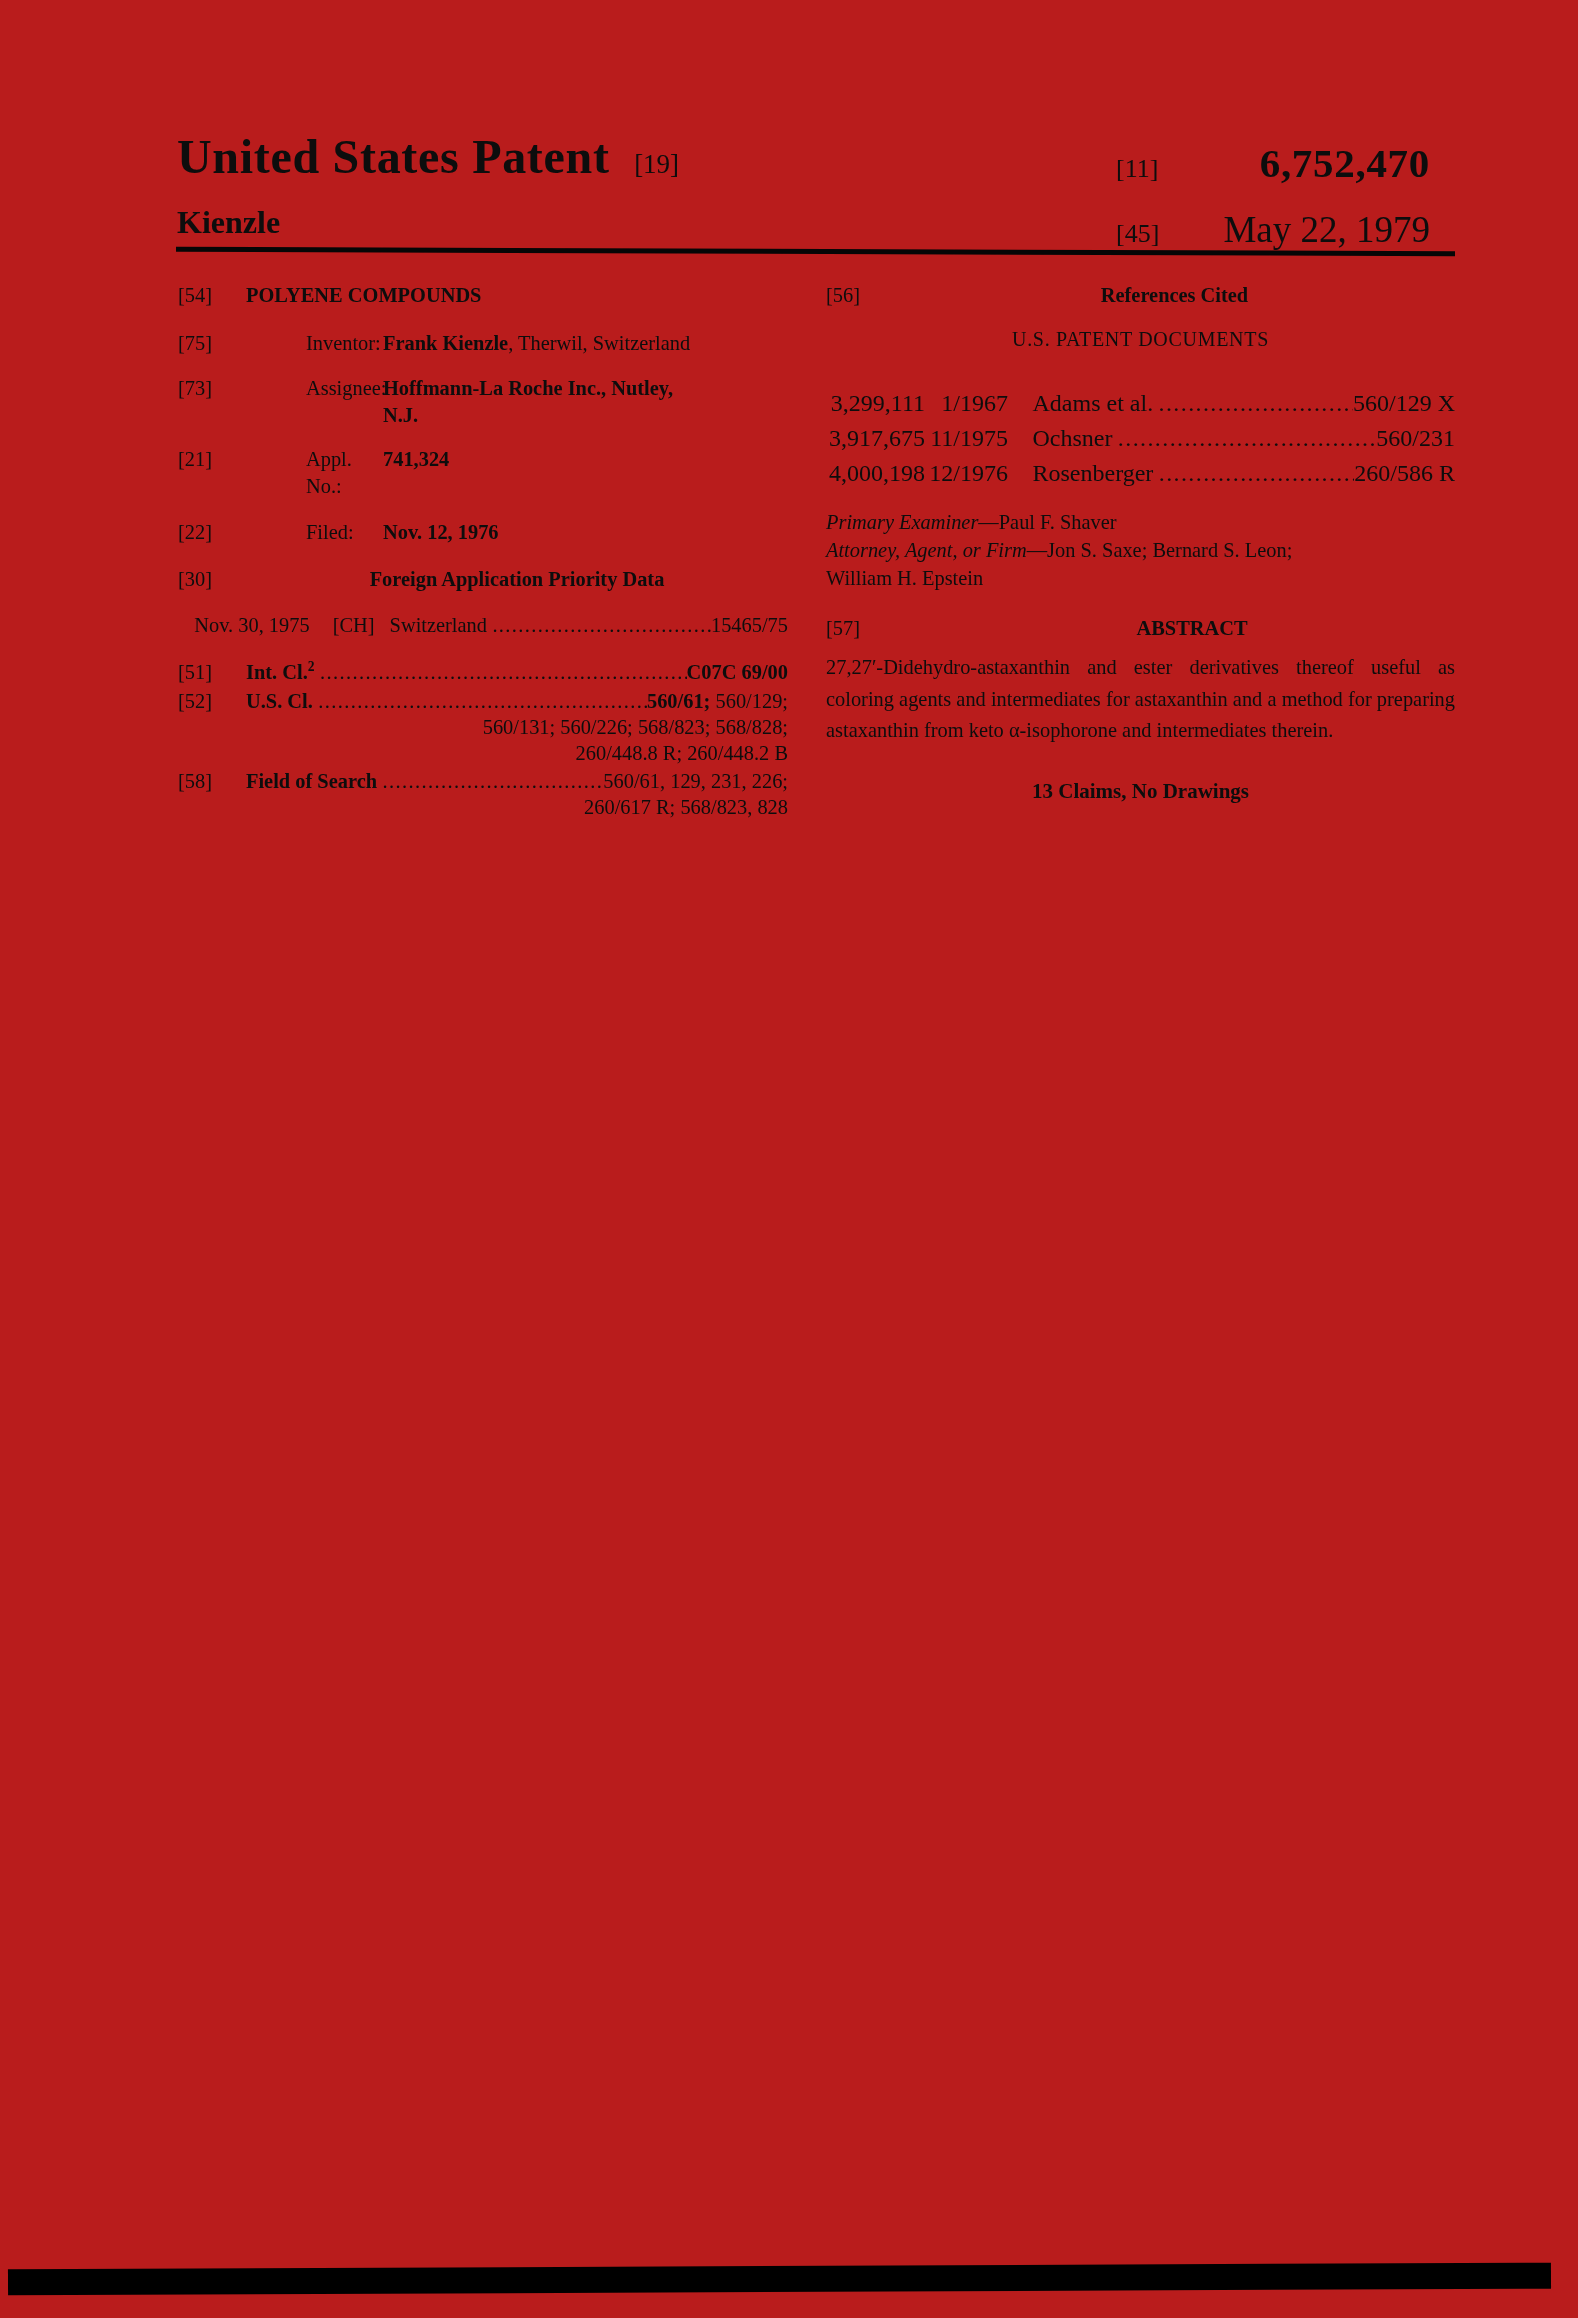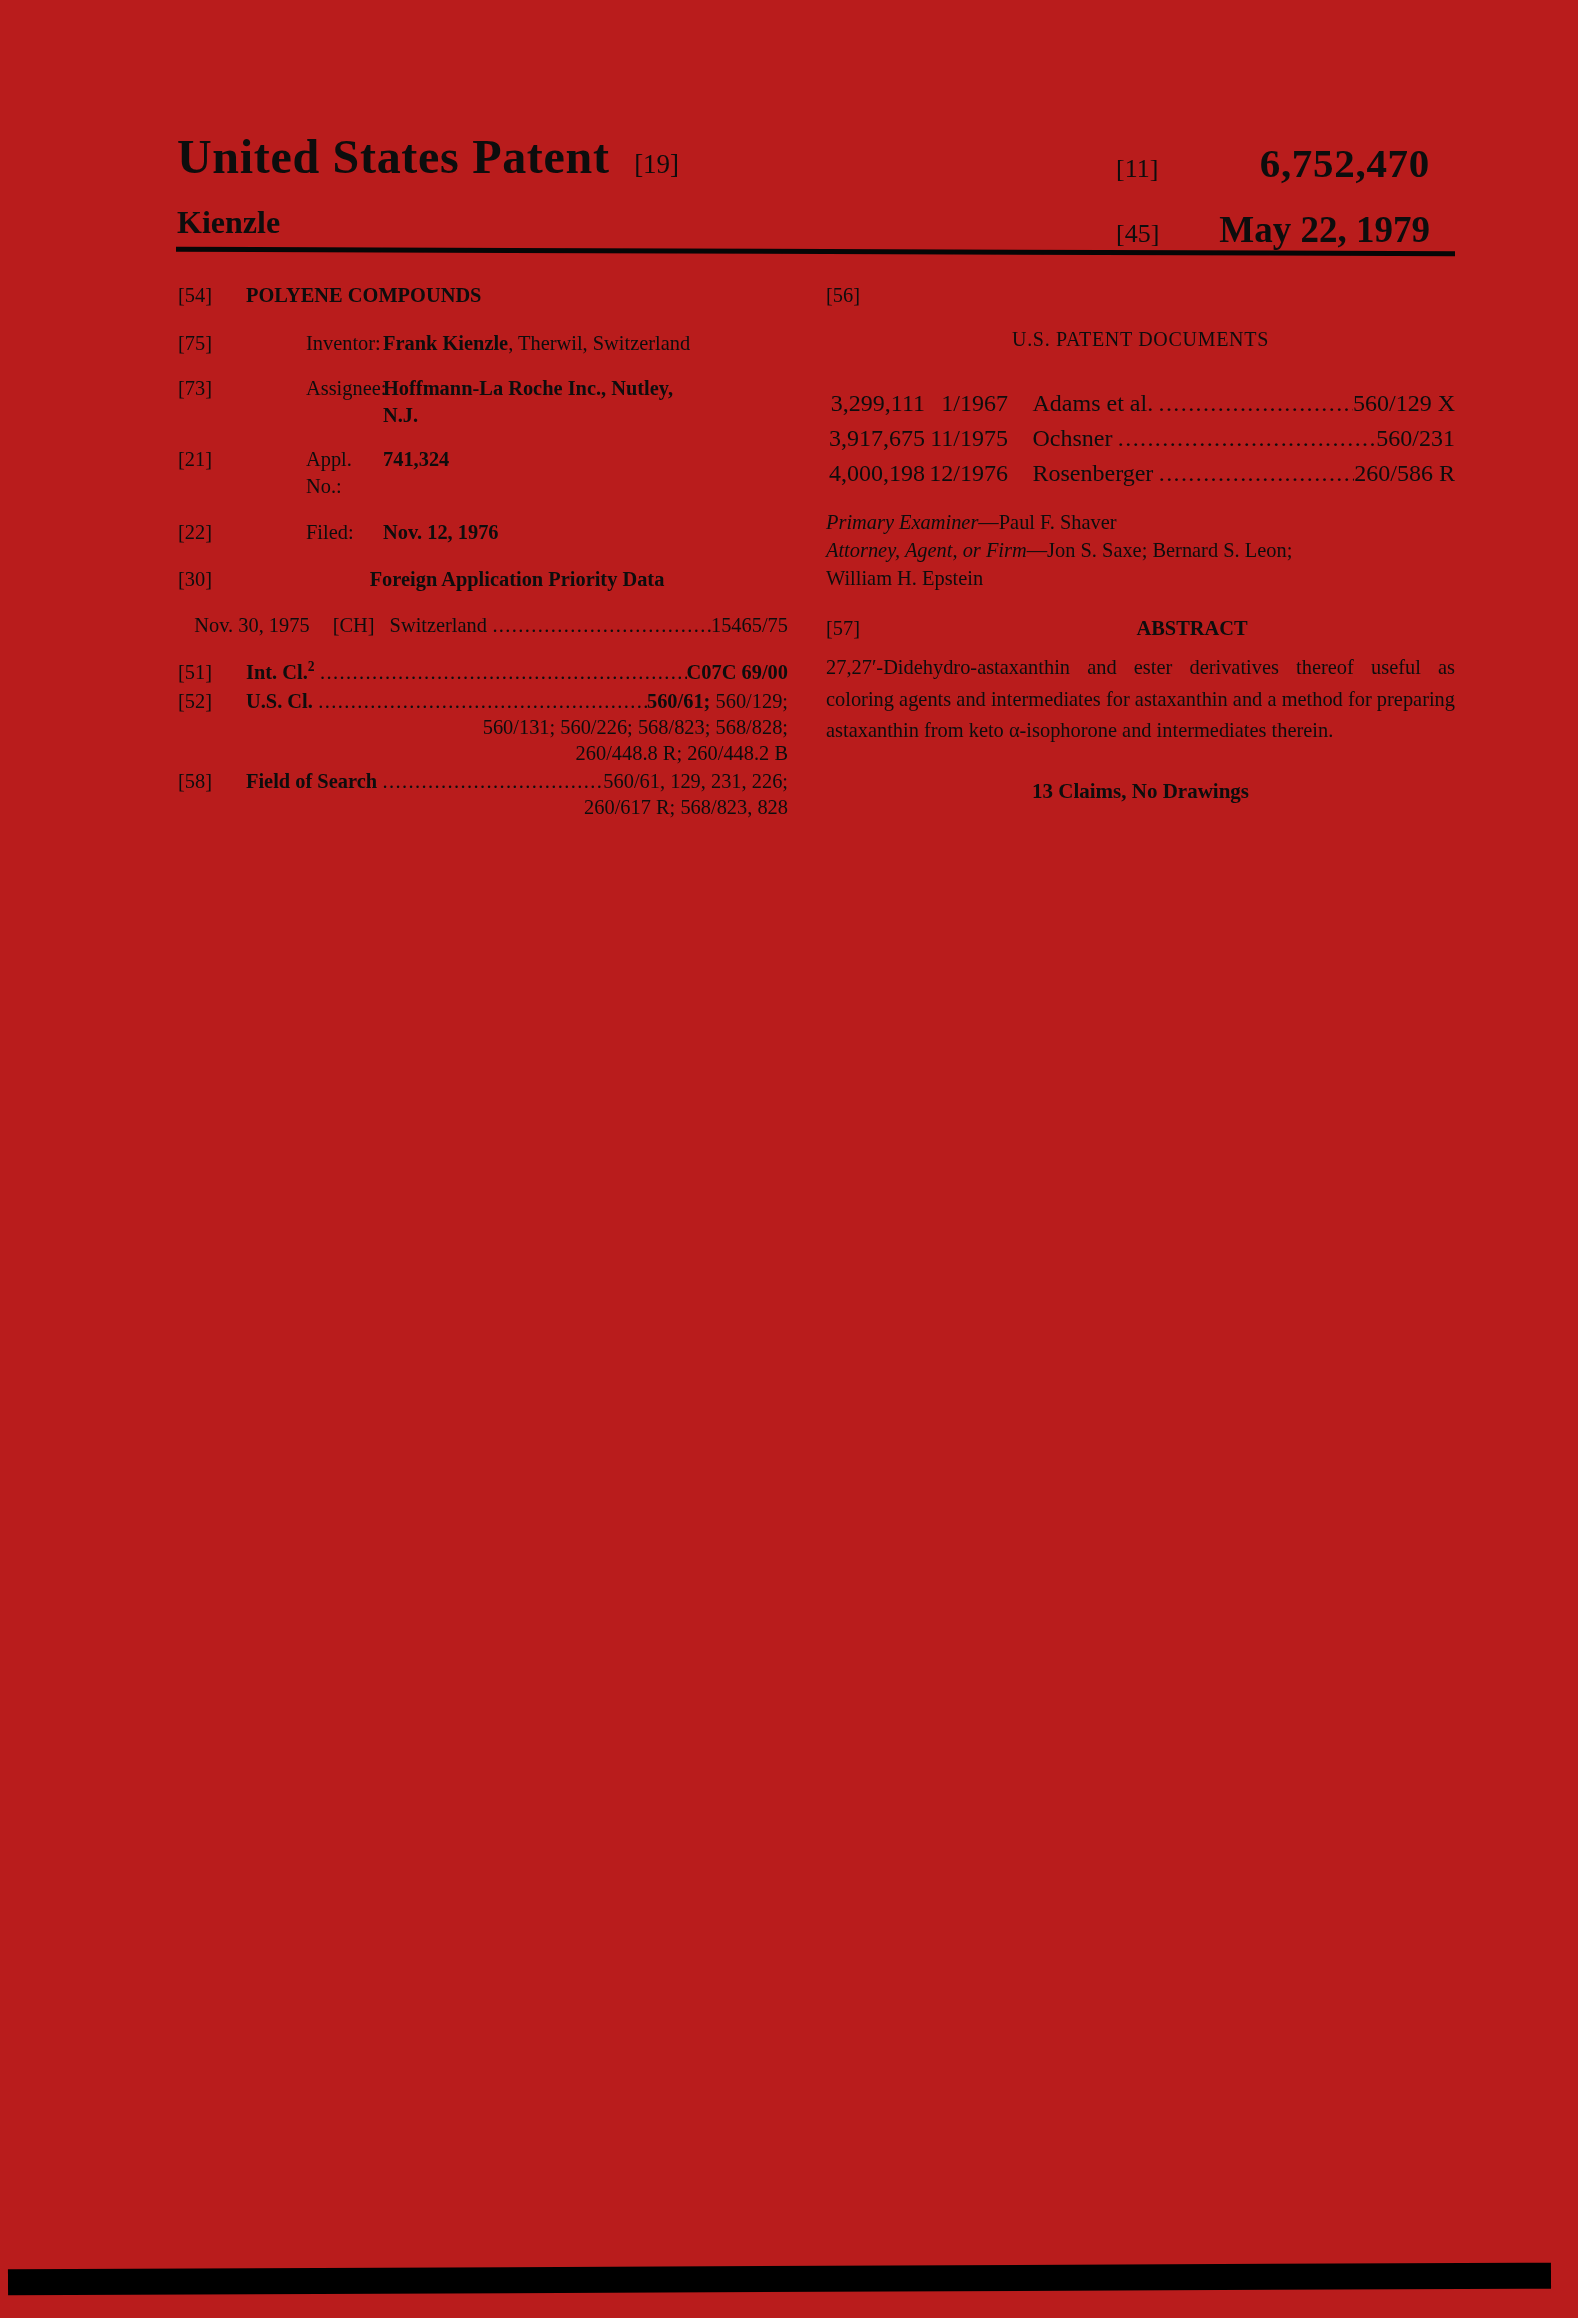--- a/index.html
+++ b/index.html
@@ -13,21 +13,21 @@
   }
   
   .masthead{position:absolute;left:177px;top:129px;font-size:48px;font-weight:700;white-space:nowrap;letter-spacing:0.7px;}
   .masthead .kind{font-size:27px;font-weight:400;margin-left:24.5px;letter-spacing:0;}
   .surname{position:absolute;left:177px;top:204px;font-size:32px;font-weight:700;}
   .hdr-row{position:absolute;left:1116px;width:314px;display:flex;justify-content:space-between;align-items:baseline;}
   .hdr-row.numrow{top:139px;}
   .hdr-row.daterow{top:208px;}
   .hdr-lbl{font-size:26px;text-align:center;}
   .hdr-num{font-size:41px;font-weight:700;letter-spacing:0.7px;}
-  .hdr-date{font-size:37px;font-weight:700;}
+  .hdr-date{font-size:37px;font-weight:400;}
   .rule{position:absolute;left:176px;top:249px;width:1279px;height:4.8px;background:#060606;transform:rotate(0.2deg);}
   
   .columns{position:absolute;left:178px;top:282px;width:1278px;display:flex;gap:38px;font-size:20.4px;line-height:1.32;}
   .colL{width:610px;flex:none;}
   .colR{width:629px;flex:none;}
   .row{display:flex;align-items:baseline;}
   .tag{flex:none;}
   .tag.w1{width:68px;}
   .tag.w2{width:128px;}
   .lab{flex:none;width:77px;}
@@ -157,20 +157,21 @@
         <span class="nowrap">560/61, 129, 231, 226;</span>
       </div>
       <div class="cls-cont">260/617 R; 568/823, 828</div>
 
     </div>
 
     <div class="colR">
 
       <div class="row row-56">
         <span class="tag w1">[56]</span>
+        <span class="cent b">References Cited</span>
       </div>
 
       <div class="uspd">U.S. PATENT DOCUMENTS</div>
 
       <div class="pat-row">
         <span class="pat-num">3,299,111</span>
         <span class="pat-date">1/1967</span>
         <span class="pat-name">Adams et al.</span>
         <span class="leader">............................................</span>
         <span class="pat-cls">560/129 X</span>

